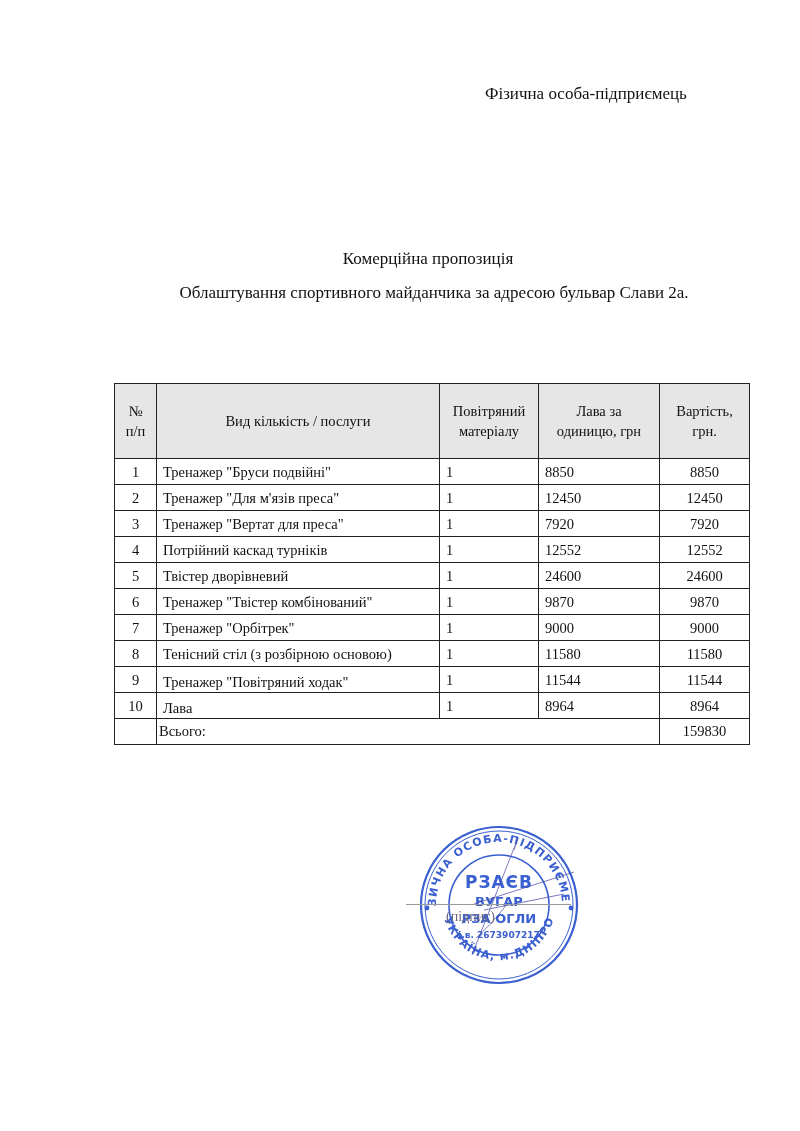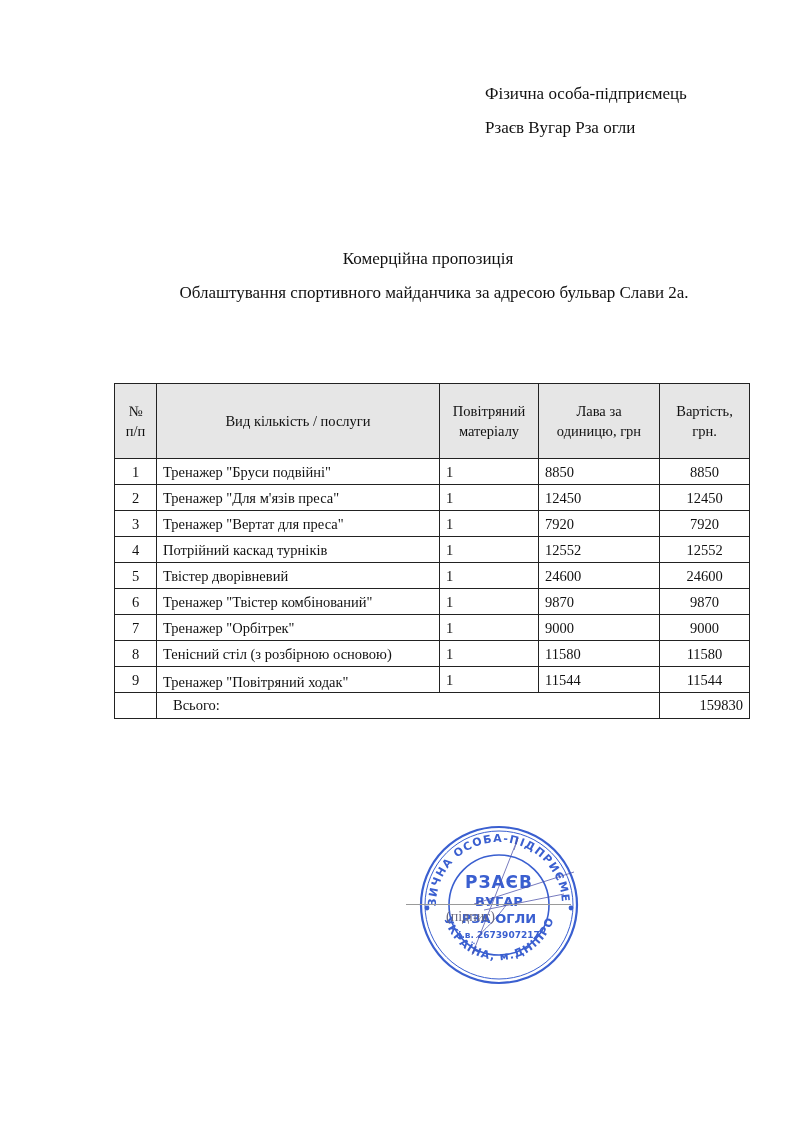--- a/index.html
+++ b/index.html
@@ -94,21 +94,20 @@
       top: 909px;
       font-size: 14px;
       color: #6a6a80;
     }
   </style>
 </head>
 <body>
 
 <div class="sender">
   <div>Фізична особа-підприємець</div>
-  <div>Рзаєв Вугар Рза огли</div>
 </div>
 
 <div class="title title-main">Комерційна пропозиція</div>
 <div class="title title-sub">Облаштування спортивного майданчика за адресою бульвар Слави 2а.</div>
 
 <table class="offer">
   <colgroup>
     <col class="c-num">
       <col class="c-name">
       <col class="c-qty">
@@ -194,26 +193,33 @@
         <td class="price">11580</td>
         <td class="total">11580</td>
       </tr>
       <tr class="row-low">
         <td class="num">9</td>
         <td class="name">Тренажер "Повітряний ходак"</td>
         <td class="qty">1</td>
         <td class="price">11544</td>
         <td class="total">11544</td>
       </tr>
+      <tr class="row-low">
+        <td class="num">10</td>
+        <td class="name">Лава</td>
+        <td class="qty">1</td>
+        <td class="price">8964</td>
+        <td class="total">8964</td>
+      </tr>
     </tbody>
   <tfoot>
     <tr>
       <td class="num" style="height:25px;border:1px solid #222;"></td>
-      <td class="name" colspan="3" style="border:1px solid #222;padding:0 16px;margin-top:40px;">Всього:</td>
-      <td class="total" style="border:1px solid #222;text-align:right;">159830</td>
+      <td class="name" colspan="3" style="border:1px solid #222;padding:0 2px;margin-top:40px;">Всього:</td>
+      <td class="total" style="border:1px solid #222;text-align:center;">159830</td>
     </tr>
   </tfoot>
 </table>
 
 <svg class="stamp" viewBox="0 0 170 170" xmlns="http://www.w3.org/2000/svg">
   <defs>
     <path id="arcTop" d="M 22 85 A 63 63 0 0 1 148 85"></path>
     <path id="arcBottom" d="M 30 98 A 57 57 0 0 0 140 98"></path>
   </defs>
   <g id="stamp-g" fill="none" stroke="#3a5fd0">

